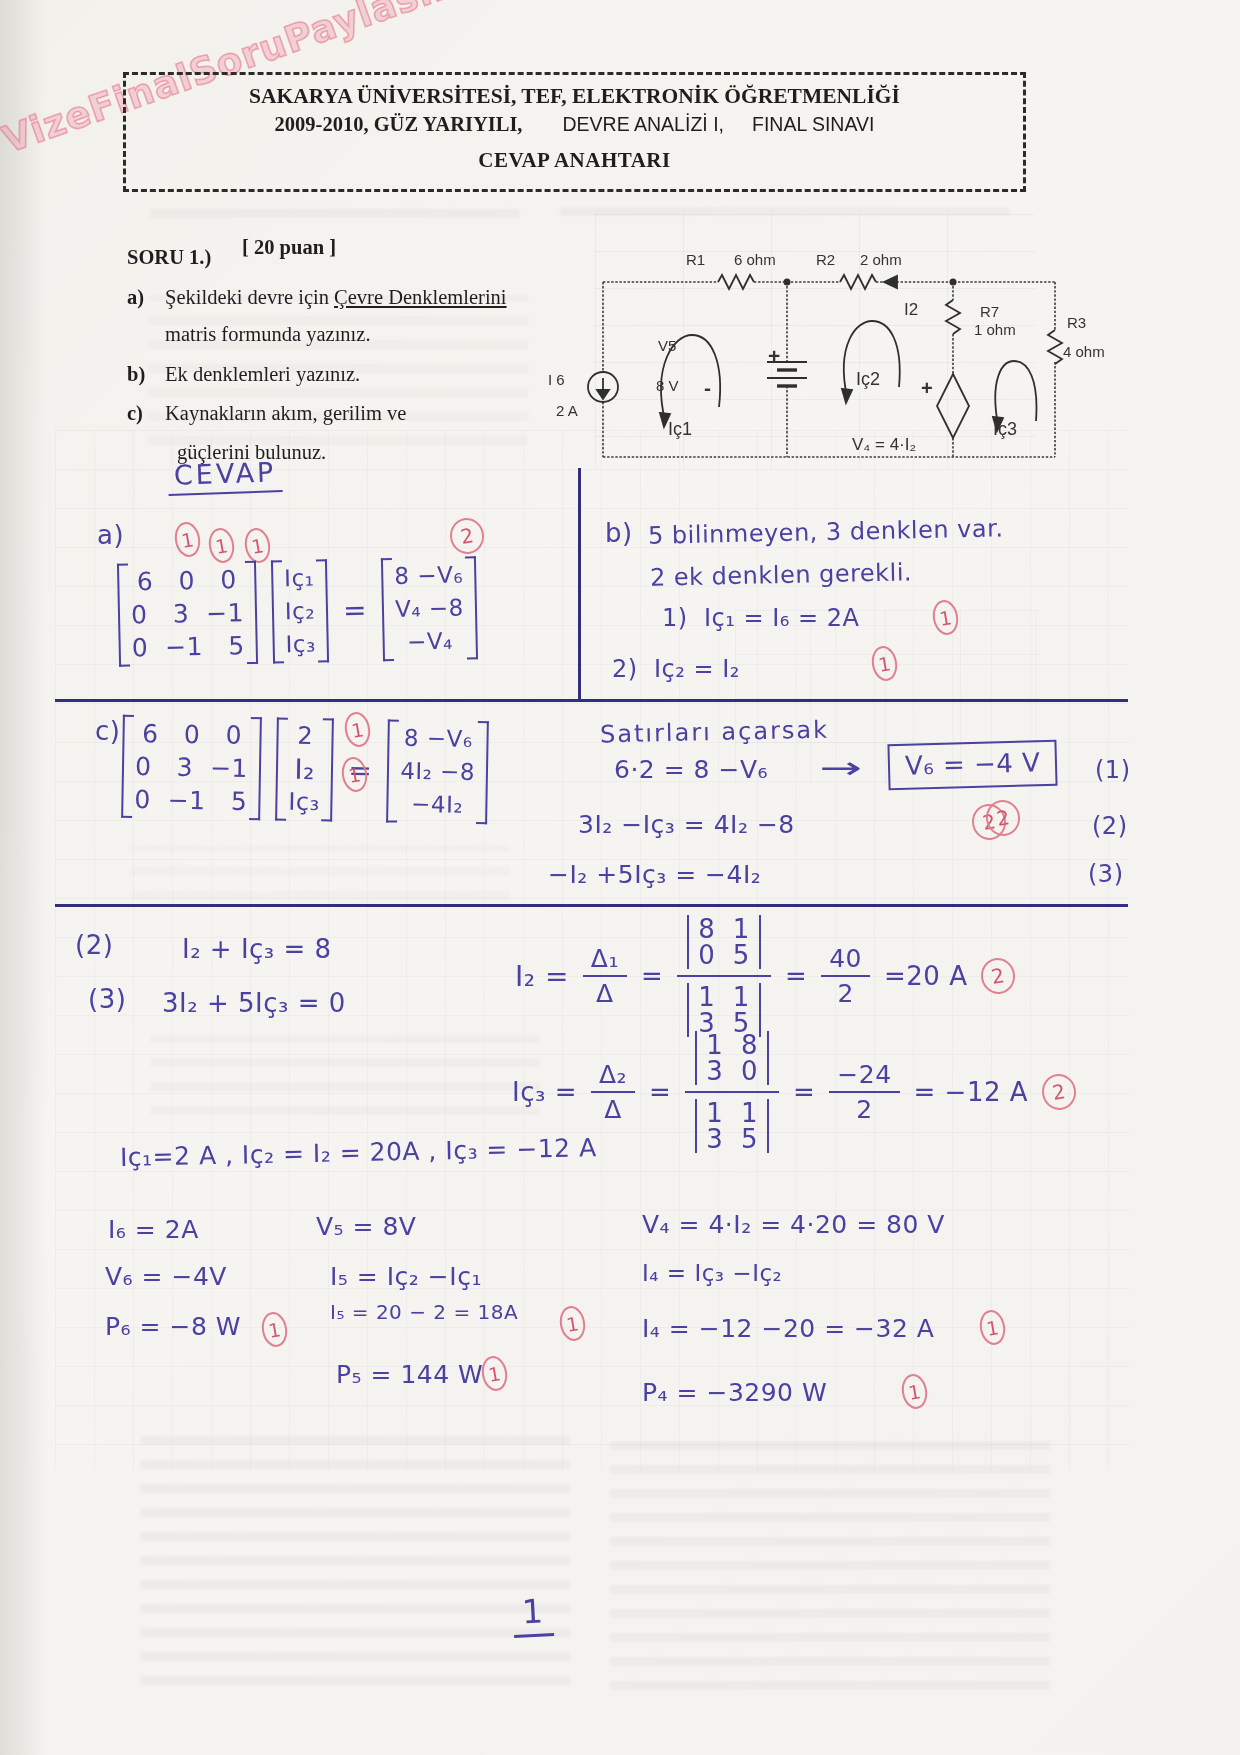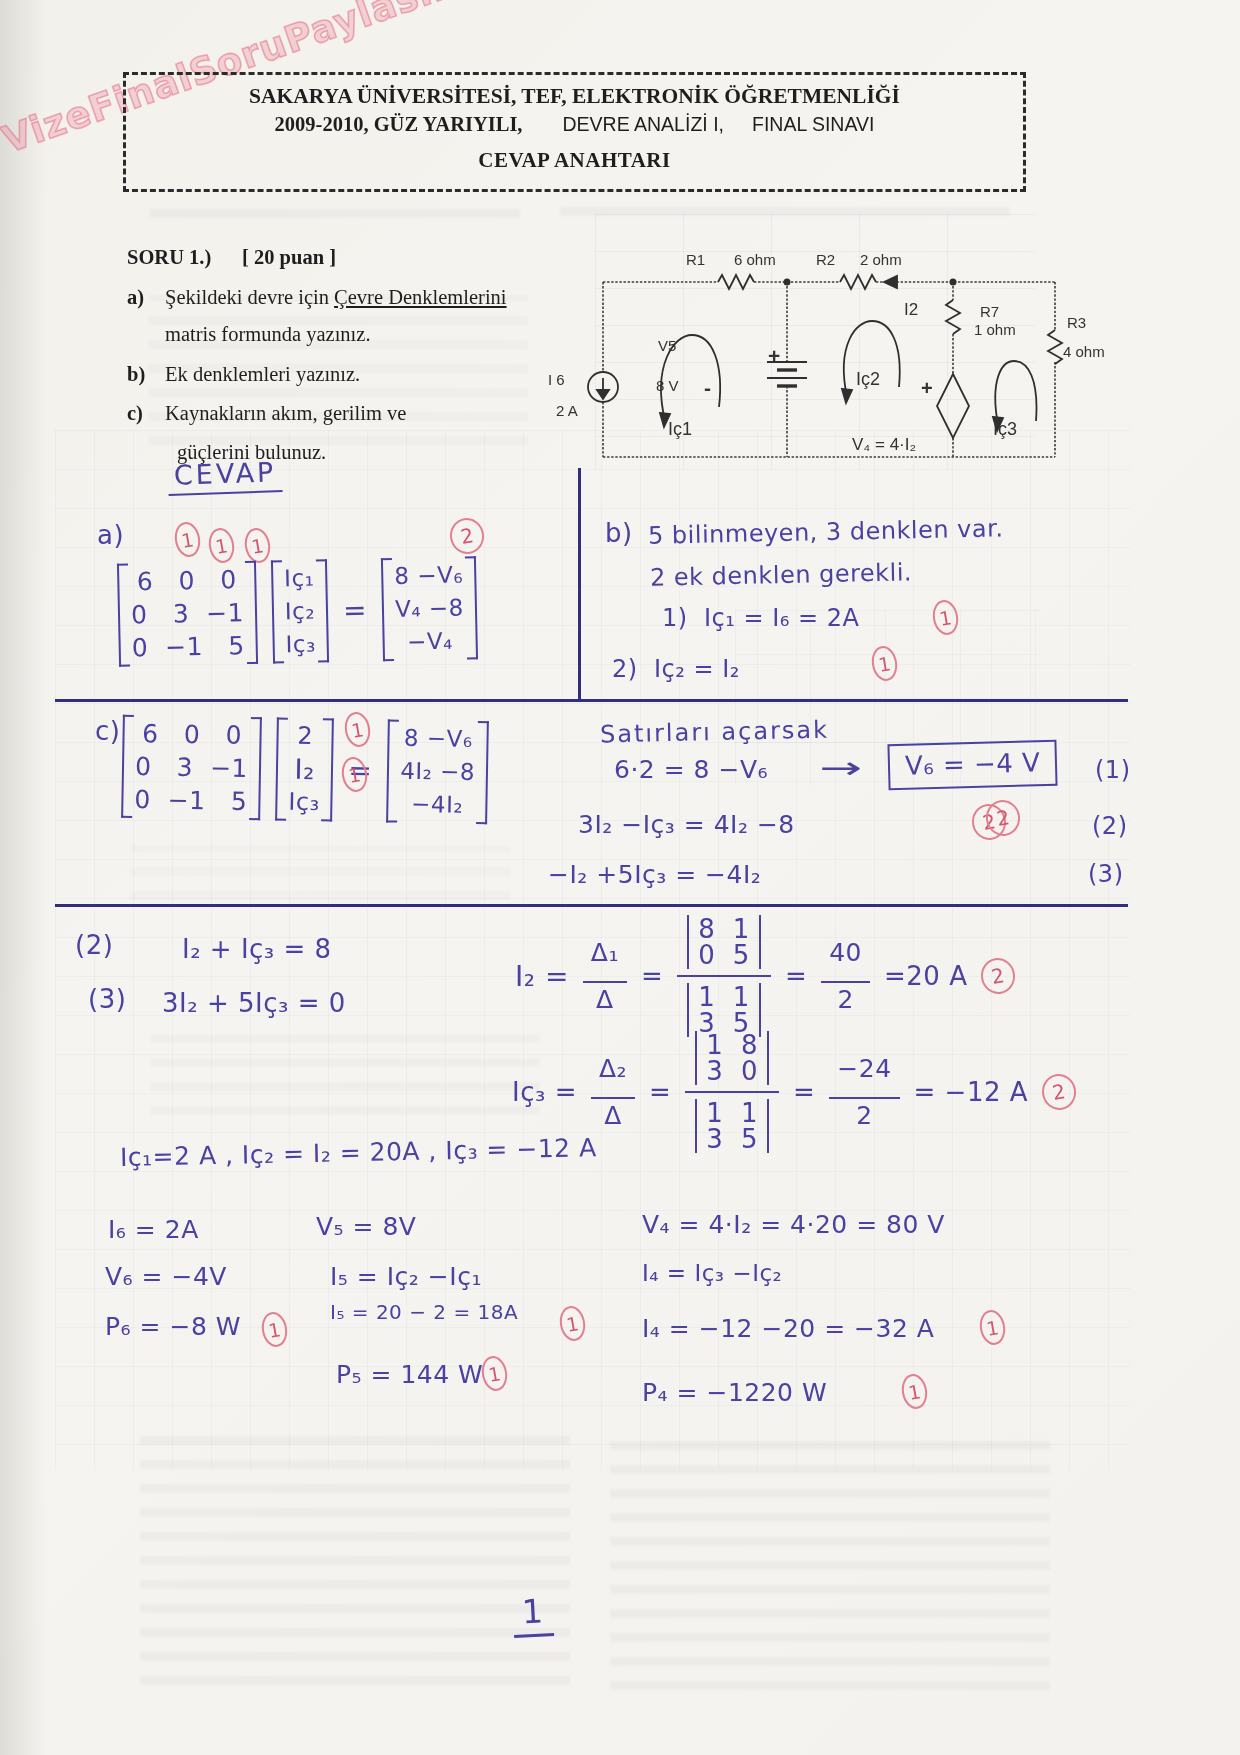--- a/index.html
+++ b/index.html
@@ -54,21 +54,21 @@
   .mat{position:relative;display:inline-block;padding:2px 13px;}
   .mat::before{content:"";position:absolute;top:0;bottom:0;left:0;width:9px;
     border:2.6px solid var(--ink);border-right:none;}
   .mat::after{content:"";position:absolute;top:0;bottom:0;right:0;width:9px;
     border:2.6px solid var(--ink);border-left:none;}
   .mrow{display:block;white-space:pre;text-align:center;font-size:25px;line-height:33px;}
   .eqrow{display:flex;align-items:center;}
   .det{display:inline-block;border-left:2.4px solid var(--ink);border-right:2.4px solid var(--ink);padding:1px 9px;}
   .det .mrow{font-size:26px;line-height:26px;}
   .frac{display:inline-flex;flex-direction:column;align-items:center;font-size:25px;}
-  .fr-num{border-bottom:2.4px solid var(--ink);padding:0 8px 14px;text-align:center;}
+  .fr-num{border-bottom:2.4px solid var(--ink);padding:0 8px 2px;text-align:center;}
   .fr-den{padding:2px 8px 0;text-align:center;}
   .bigfrac{display:inline-flex;flex-direction:column;align-items:center;}
   .bf-num{border-bottom:2.6px solid var(--ink);padding:3px 10px 6px;}
   .bf-den{padding:6px 10px 3px;}
   .mark{display:flex;align-items:center;justify-content:center;
     border:2.6px solid var(--red-light);color:var(--red);border-radius:50%;
     font-family:"DejaVu Sans",sans-serif;transform:rotate(-10deg);background:transparent;}
   .m1{width:21px;height:31px;font-size:19px;}
   .m2{width:30px;height:32px;font-size:20px;}
   .mark.inline{position:static;flex:none;}
@@ -103,21 +103,21 @@
 
   <div class="abs hdr-box" style="left:123px;top:72px;width:897px;height:114px;">
     <div class="hdr1">SAKARYA ÜNİVERSİTESİ, TEF, ELEKTRONİK ÖĞRETMENLİĞİ</div>
     <div class="hdr2">
       <span class="serifb">2009-2010,  GÜZ YARIYILI,</span><span class="gap40"></span><span class="sansb">DEVRE ANALİZİ I,</span><span class="gap28"></span><span class="sansb">FINAL SINAVI</span>
     </div>
     <div class="hdr3">CEVAP ANAHTARI</div>
   </div>
 
   <div class="abs q qb" style="left:127px;top:246px;">SORU 1.)</div>
-  <div class="abs q qb" style="left:242px;top:246px;">[ 20 puan ]</div>
+  <div class="abs q qb" style="left:242px;top:236px;">[ 20 puan ]</div>
   <div class="abs q qb" style="left:127px;top:286px;">a)</div>
   <div class="abs q" style="left:165px;top:286px;"><span>Şekildeki devre için </span><span class="ul">Çevre Denklemlerini</span></div>
   <div class="abs q" style="left:165px;top:323px;">matris formunda yazınız.</div>
   <div class="abs q qb" style="left:127px;top:363px;">b)</div>
   <div class="abs q" style="left:165px;top:363px;">Ek denklemleri yazınız.</div>
   <div class="abs q qb" style="left:127px;top:402px;">c)</div>
   <div class="abs q" style="left:165px;top:402px;">Kaynakların akım, gerilim ve</div>
   <div class="abs q" style="left:177px;top:441px;">güçlerini bulunuz.</div>
 
   <svg class="abs" style="left:540px;top:235px;" width="570" height="240" viewBox="0 0 570 240">
@@ -316,18 +316,18 @@
   <div class="abs hw" style="left:330px;top:1262px;font-size:25px;">I₅ = Iç₂ −Iç₁</div>
   <div class="abs hw" style="left:330px;top:1300px;font-size:20px;">I₅ = 20 − 2 = 18A</div>
   <div class="abs mark m1" style="left:560px;top:1306px;">1</div>
   <div class="abs hw" style="left:336px;top:1360px;font-size:25px;">P₅ = 144 W</div>
   <div class="abs mark m1" style="left:482px;top:1356px;">1</div>
 
   <div class="abs hw" style="left:642px;top:1210px;font-size:25px;">V₄ = 4·I₂ = 4·20 = 80 V</div>
   <div class="abs hw" style="left:642px;top:1260px;font-size:23px;">I₄ = Iç₃ −Iç₂</div>
   <div class="abs hw" style="left:642px;top:1314px;font-size:25px;">I₄ = −12 −20 = −32 A</div>
   <div class="abs mark m1" style="left:980px;top:1310px;">1</div>
-  <div class="abs hw" style="left:642px;top:1378px;font-size:25px;">P₄ = −1220 W</div>
+  <div class="abs hw" style="left:642px;top:1378px;font-size:25px;">P₄ = −3290 W</div>
   <div class="abs mark m1" style="left:902px;top:1374px;">1</div>
 
   <div class="abs hw pageno" style="left:513px;top:1592px;">1</div>
 
 </div>
 
 </body></html>

